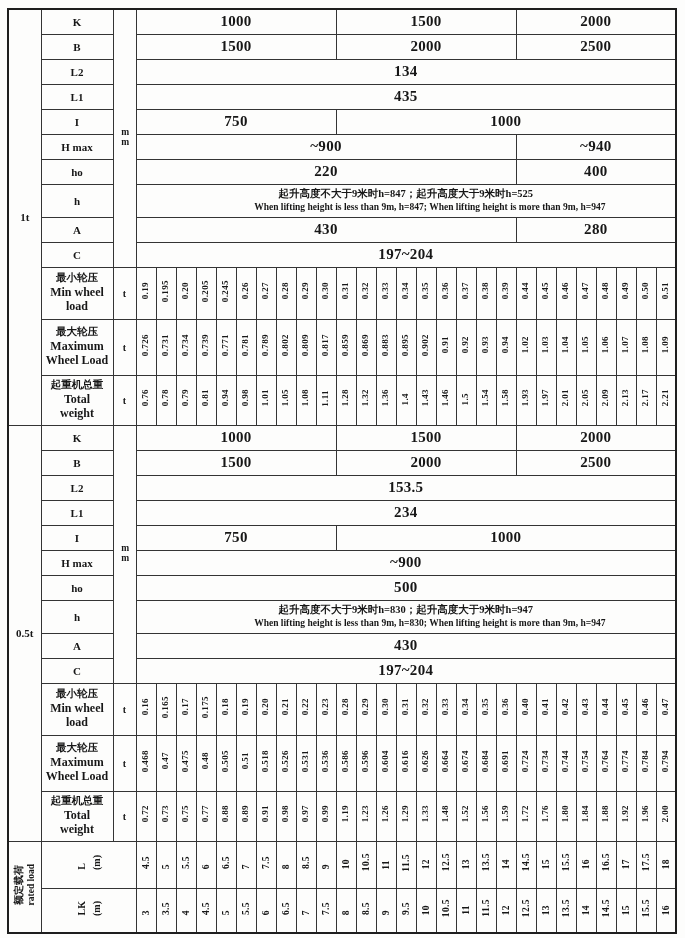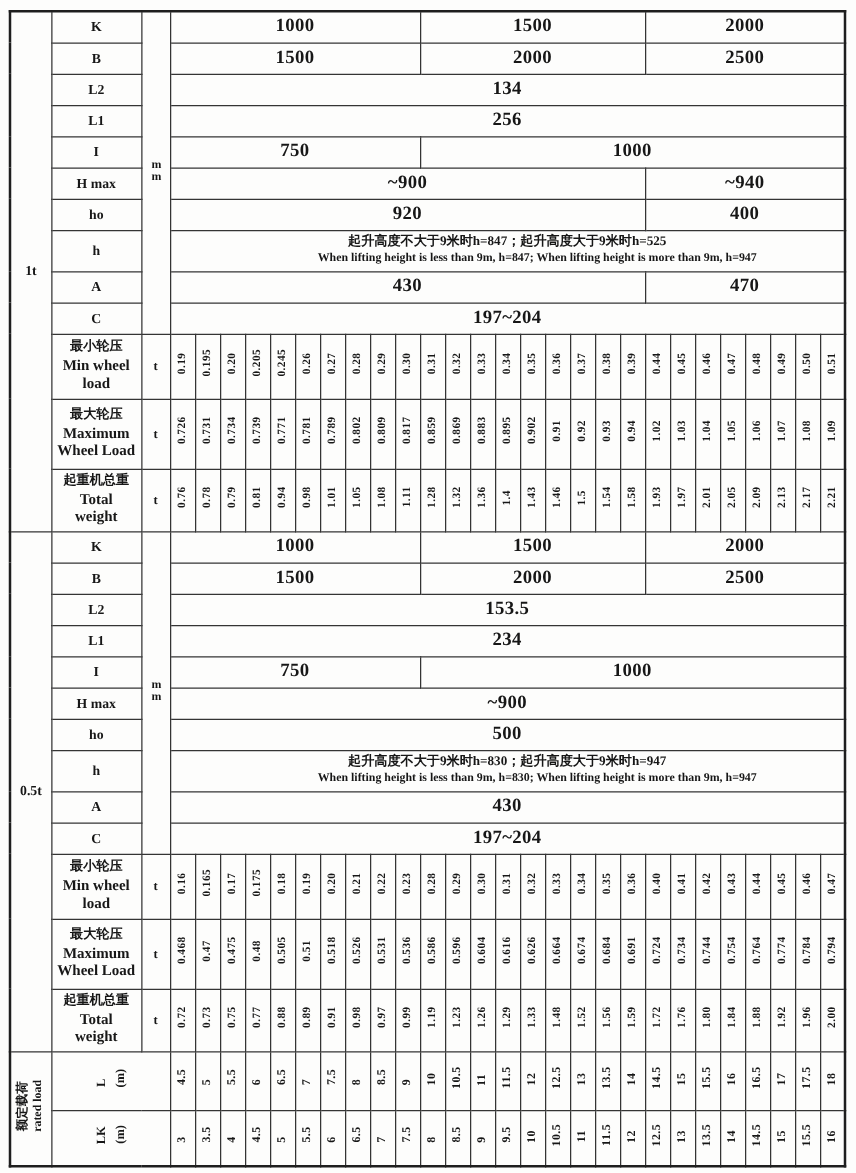--- a/index.html
+++ b/index.html
@@ -97,48 +97,48 @@
   <td class="gval" colspan="10"><span class="cellv">1500</span></td>
           <td class="gval" colspan="9"><span class="cellv">2000</span></td>
           <td class="gval" colspan="8"><span class="cellv">2500</span></td>
 </tr>
 <tr class="r-dim">
   <td class="lbl">L2</td>
   <td class="gval" colspan="27"><span class="cellv">134</span></td>
 </tr>
 <tr class="r-dim">
   <td class="lbl">L1</td>
-  <td class="gval" colspan="27"><span class="cellv">256</span></td>
+  <td class="gval" colspan="27"><span class="cellv">435</span></td>
 </tr>
 <tr class="r-dim">
   <td class="lbl">I</td>
   <td class="gval" colspan="10"><span class="cellv">750</span></td>
           <td class="gval" colspan="17"><span class="cellv">1000</span></td>
 </tr>
 <tr class="r-dim">
   <td class="lbl">H max</td>
   <td class="gval" colspan="19"><span class="cellv">~900</span></td>
           <td class="gval" colspan="8"><span class="cellv">~940</span></td>
 </tr>
 <tr class="r-dim">
   <td class="lbl">ho</td>
-  <td class="gval" colspan="19"><span class="cellv">920</span></td>
+  <td class="gval" colspan="19"><span class="cellv">220</span></td>
           <td class="gval" colspan="8"><span class="cellv">400</span></td>
 </tr>
 <tr class="r-h">
   <td class="lbl">h</td>
   <td class="hnote" colspan="27">
     <div class="hcn">起升高度不大于9米时h=847；起升高度大于9米时h=525</div>
     <div class="hen">When lifting height is less than 9m, h=847; When lifting height is more than 9m, h=947</div>
   </td>
 </tr>
 <tr class="r-dim">
   <td class="lbl">A</td>
   <td class="gval" colspan="19"><span class="cellv">430</span></td>
-          <td class="gval" colspan="8"><span class="cellv">470</span></td>
+          <td class="gval" colspan="8"><span class="cellv">280</span></td>
 </tr>
 <tr class="r-dim">
   <td class="lbl">C</td>
   <td class="gval" colspan="27"><span class="cellv">197~204</span></td>
 </tr>
 <tr class="r-min">
   <td class="lbl lbl-multi">
     <div class="lcn">最小轮压</div>
     <div class="len">Min wheel</div>
     <div class="len">load</div>

